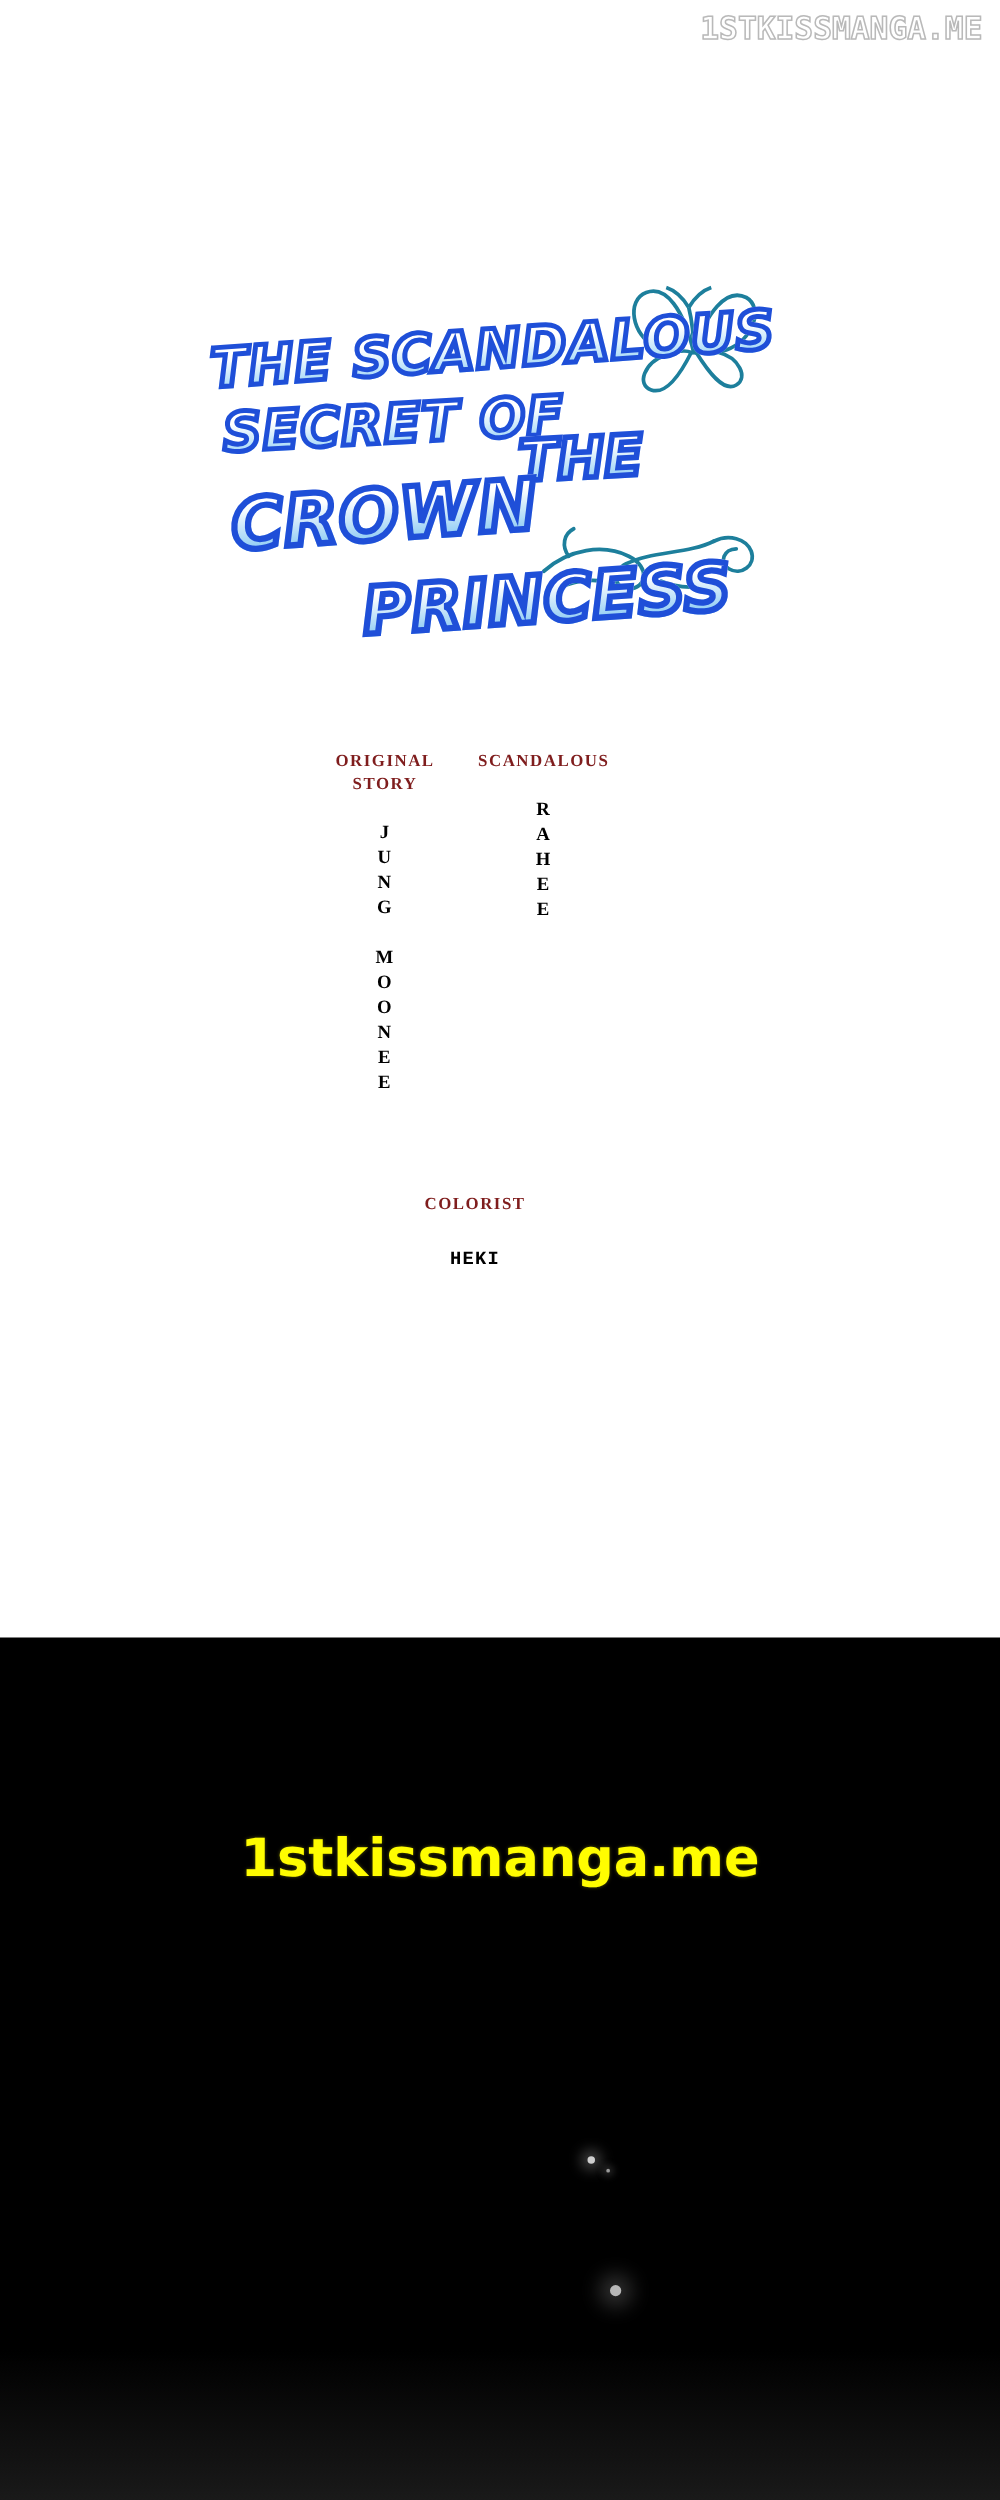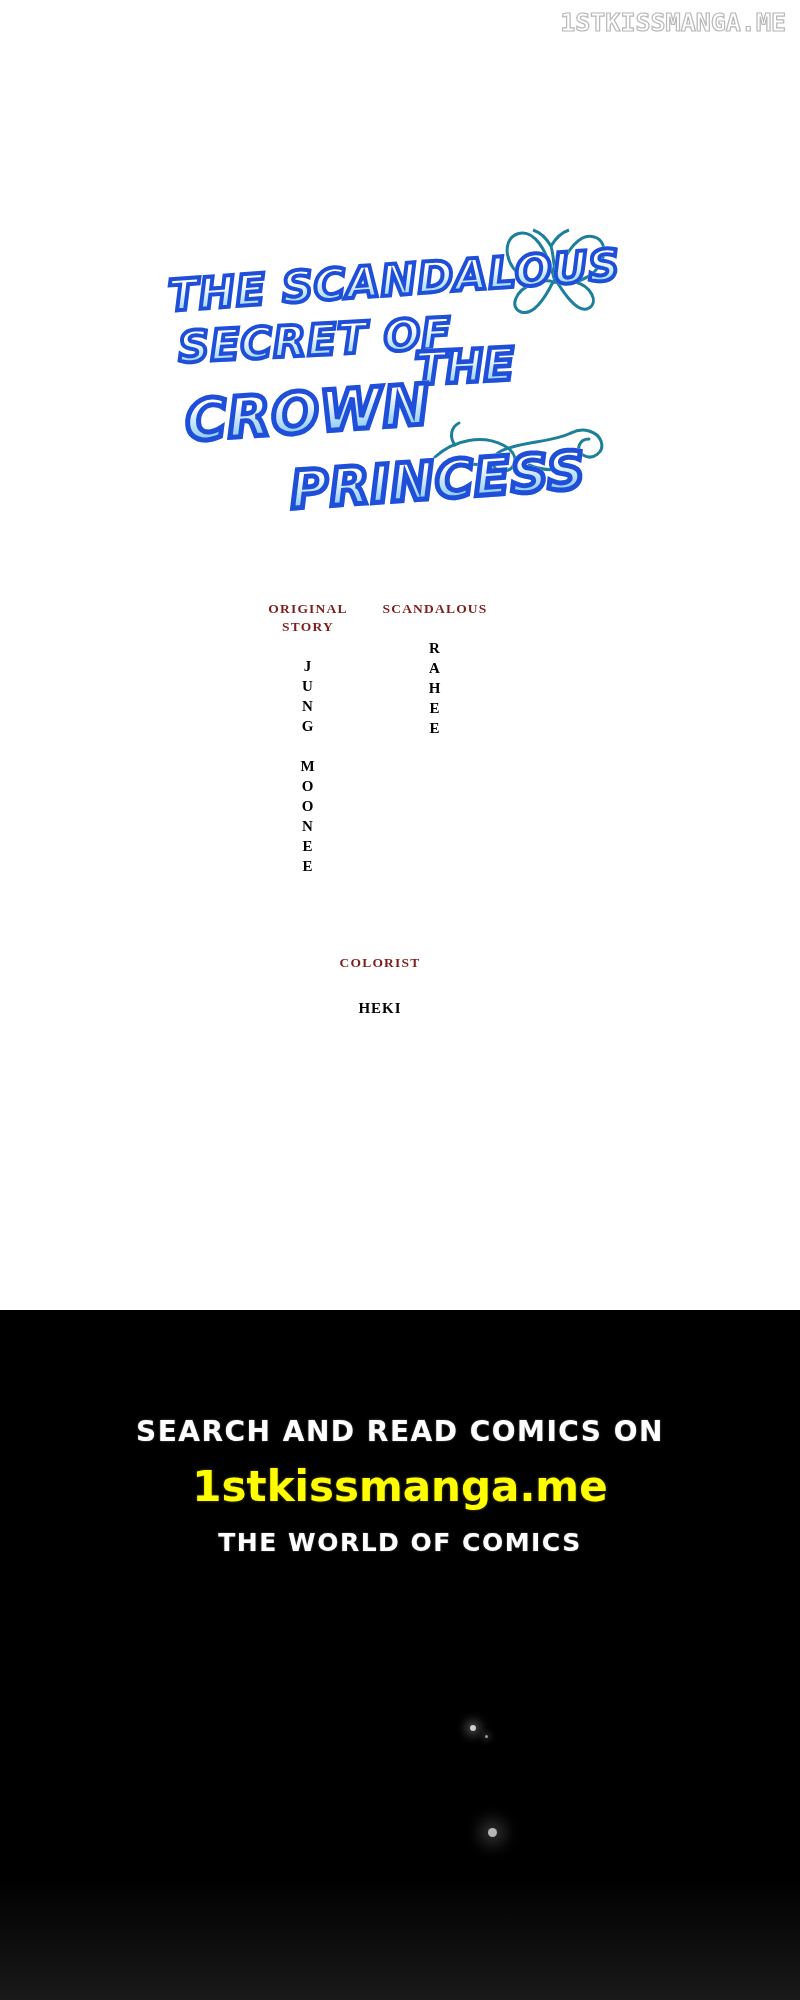--- a/index.html
+++ b/index.html
@@ -162,21 +162,21 @@
     display: block;
   }
   .credit-name .gap {
     display: block;
     height: 20px;
   }
 
   #col-original { left: 253px; top: 15px; width: 110px; }
   #col-adaptation { left: 370px; top: 15px; width: 130px; }
   #col-colorist { left: 310px; top: 337px; width: 140px; margin-top: 32px; }
-  #col-colorist .credit-name { margin-top: 26px; }
+  #col-colorist .credit-name { margin-top: 26px; font-family: Liberation Mono, monospace; }
 
   
   .page-black {
     position: absolute;
     left: 0;
     top: 1310px;
     width: 800px;
     height: 690px;
     background: #000000;
     overflow: hidden;
@@ -338,23 +338,21 @@
 
     <div class="credit-col" id="col-colorist">
       <div class="credit-role">COLORIST</div>
       <div class="credit-name">HEKI</div>
     </div>
 
   </div>
 </div>
 
 <div class="page-black">
-  <div class="promo-line1">SEARCH AND READ COMICS ON</div>
   <div class="promo-line2">
     <span class="digit-one">1</span><span>stkissmanga.me</span>
   </div>
-  <div class="promo-line3">THE WORLD OF COMICS</div>
 
   <div class="glow-dot-a"></div>
   <div class="glow-dot-b"></div>
   <div class="glow-dot-c"></div>
   <div class="bottom-fade"></div>
 </div>
 
 </body></html>

